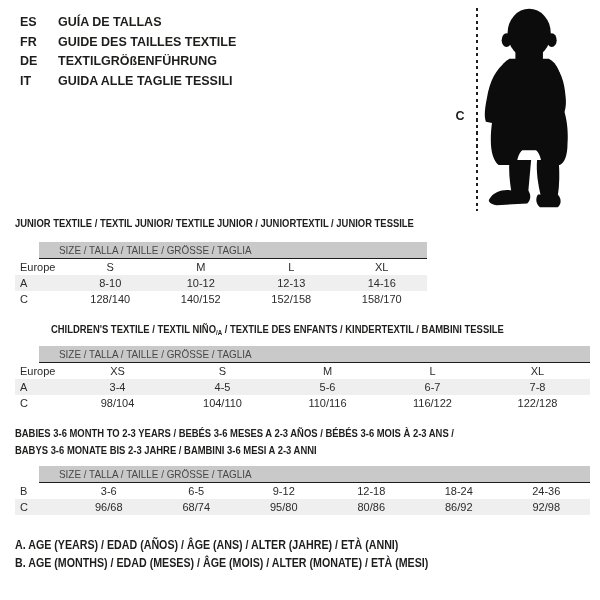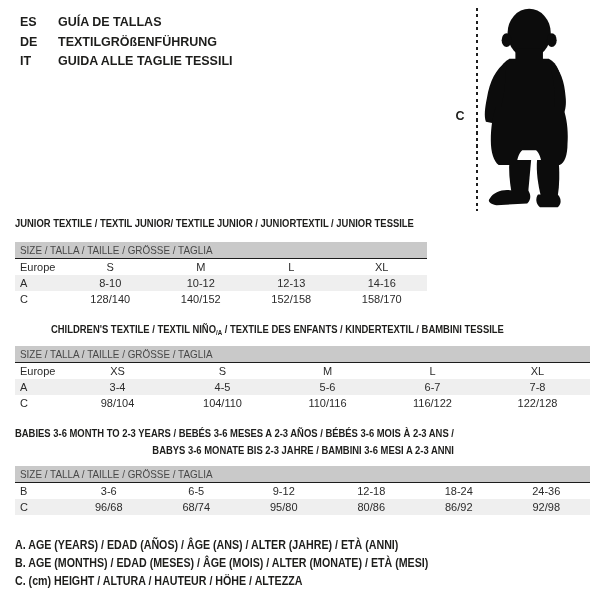--- a/index.html
+++ b/index.html
@@ -21,50 +21,54 @@
   .cond{display:inline-block;transform:scaleX(0.82);transform-origin:0 50%;white-space:nowrap;}
 
   
   .height-line{left:476px;top:8px;width:2px;height:203px;
     background:repeating-linear-gradient(to bottom,#1f1f1f 0 3px,transparent 3px 6.5px);}
   .height-label{left:450px;top:109px;width:20px;text-align:center;
     font-size:12.5px;font-weight:700;}
   .baby-wrap{left:480px;top:4px;width:118px;height:208px;}
 
   
-  .tbl-title{left:15px;font-size:11.5px;font-weight:700;line-height:16.5px;text-align:right;}
+  .tbl-title{left:15px;font-size:11.5px;font-weight:700;line-height:16.5px;}
   .t1-title{top:215px;}
   .t2-title{top:321px;margin-left:36px;}
   .t3-title{top:425px;}
   .sub{font-size:7.5px;position:relative;top:2px;}
 
   .table{left:15px;}
   .t1{top:242px;width:412px;}
   .t2{top:346px;width:575px;}
   .t3{top:466px;width:575px;}
   .size-bar{height:16px;line-height:16px;background:#c9c9c9;
-    border-bottom:1.5px solid #1c1c1c;padding-left:5px;
-    font-size:11px;color:#484848;}
+    border-bottom:1.5px solid #1c1c1c;padding-left:20px;
+    font-size:11px;color:#484848;margin-left:24px;}
   .size-bar .cond{transform:scaleX(0.9);}
   .trow{display:flex;height:16px;align-items:center;font-size:11px;color:#2b2b2b;}
   .trow.shaded{background:#efefef;}
   .cell-label{flex:0 0 45px;padding-left:5px;}
   .cell-v{flex:1;text-align:center;}
 
   
   .footnotes{left:15px;top:536px;}
   .fn-line{height:18px;line-height:18px;font-size:13px;font-weight:700;}
 </style>
 </head>
 <body>
 
 <div class="abs lang-list">
   <div class="lang-row">
     <span class="lang-code">ES</span>
     <span class="lang-label">GUÍA DE TALLAS</span>
+  </div>
+  <div class="lang-row">
+    <span class="lang-code">FR</span>
+    <span class="lang-label">GUIDE DES TAILLES TEXTILE</span>
   </div>
   <div class="lang-row">
     <span class="lang-code">DE</span>
     <span class="lang-label">TEXTILGRÖßENFÜHRUNG</span>
   </div>
   <div class="lang-row">
     <span class="lang-code">IT</span>
     <span class="lang-label">GUIDA ALLE TAGLIE TESSILI</span>
   </div>
 </div>
@@ -181,16 +185,13 @@
   </div>
 </div>
 
 <div class="abs footnotes">
   <div class="fn-line">
     <span class="cond">A. AGE (YEARS) / EDAD (AÑOS) / ÂGE (ANS) / ALTER (JAHRE) / ETÀ (ANNI)</span>
   </div>
   <div class="fn-line">
     <span class="cond">B. AGE (MONTHS) / EDAD (MESES) / ÂGE (MOIS) / ALTER (MONATE) / ETÀ (MESI)</span>
   </div>
-  <div class="fn-line">
-    <span class="cond">C. (cm) HEIGHT / ALTURA / HAUTEUR / HÖHE / ALTEZZA</span>
-  </div>
 </div>
 
 </body></html>

